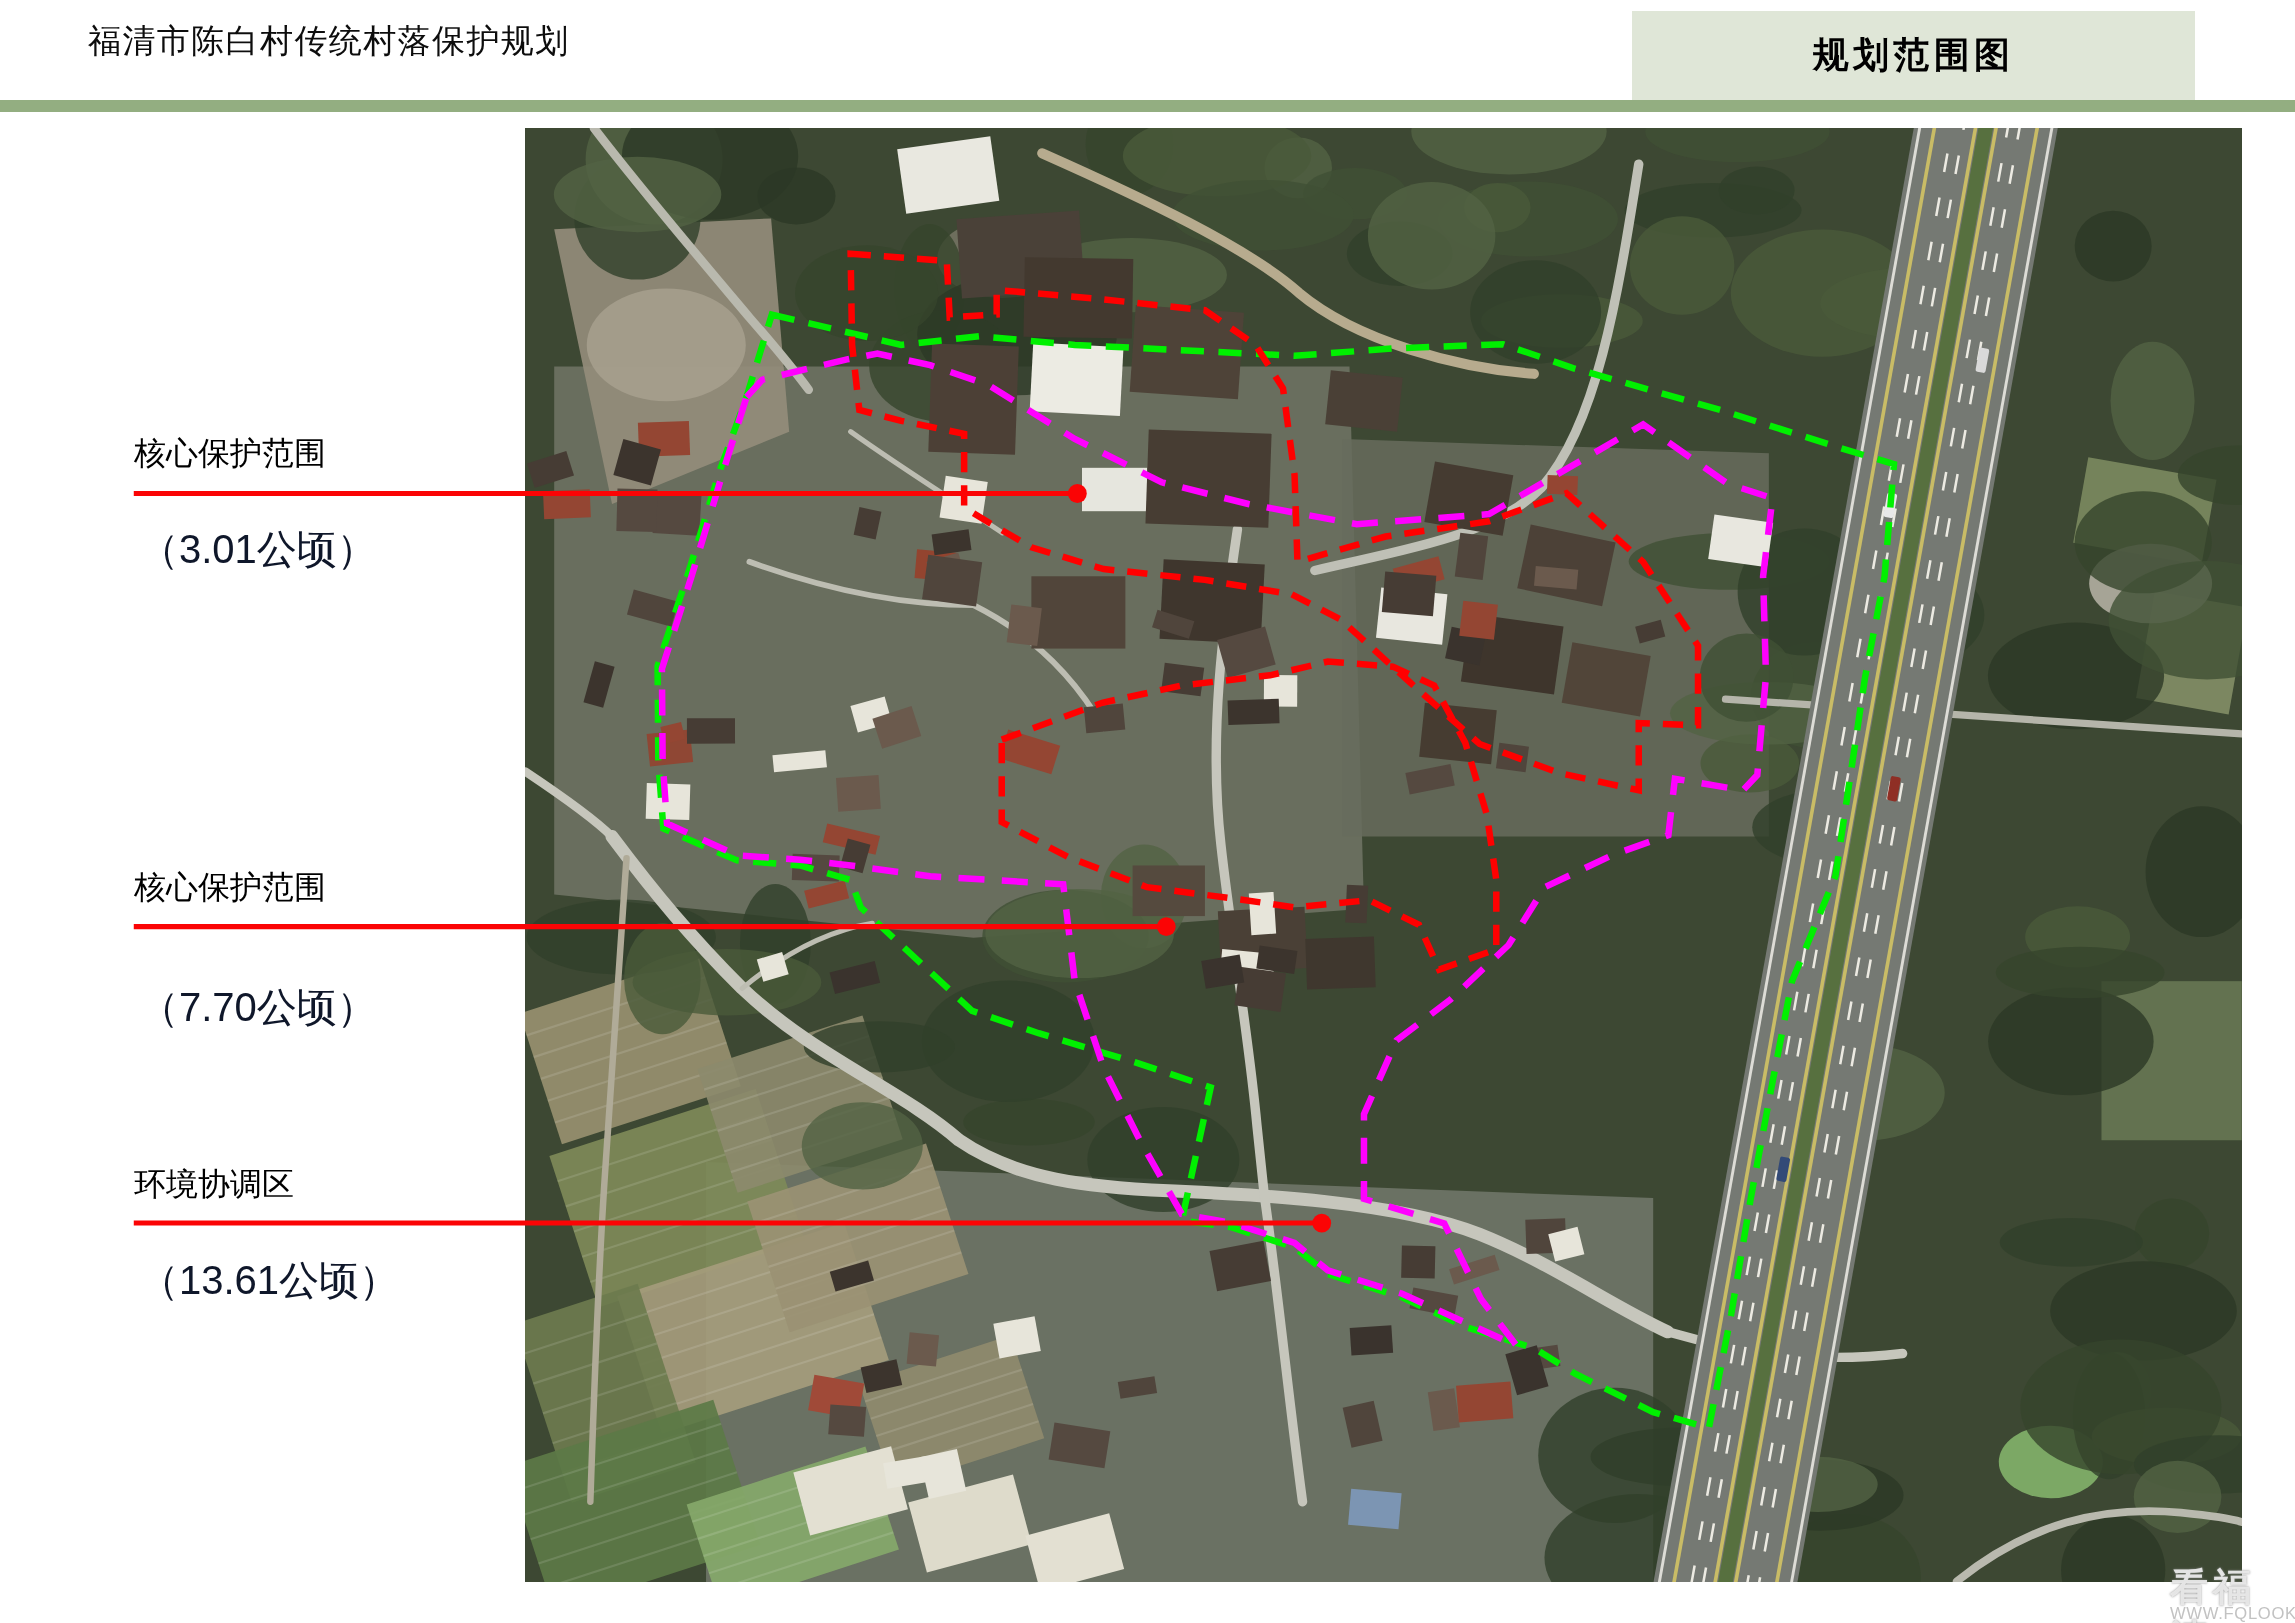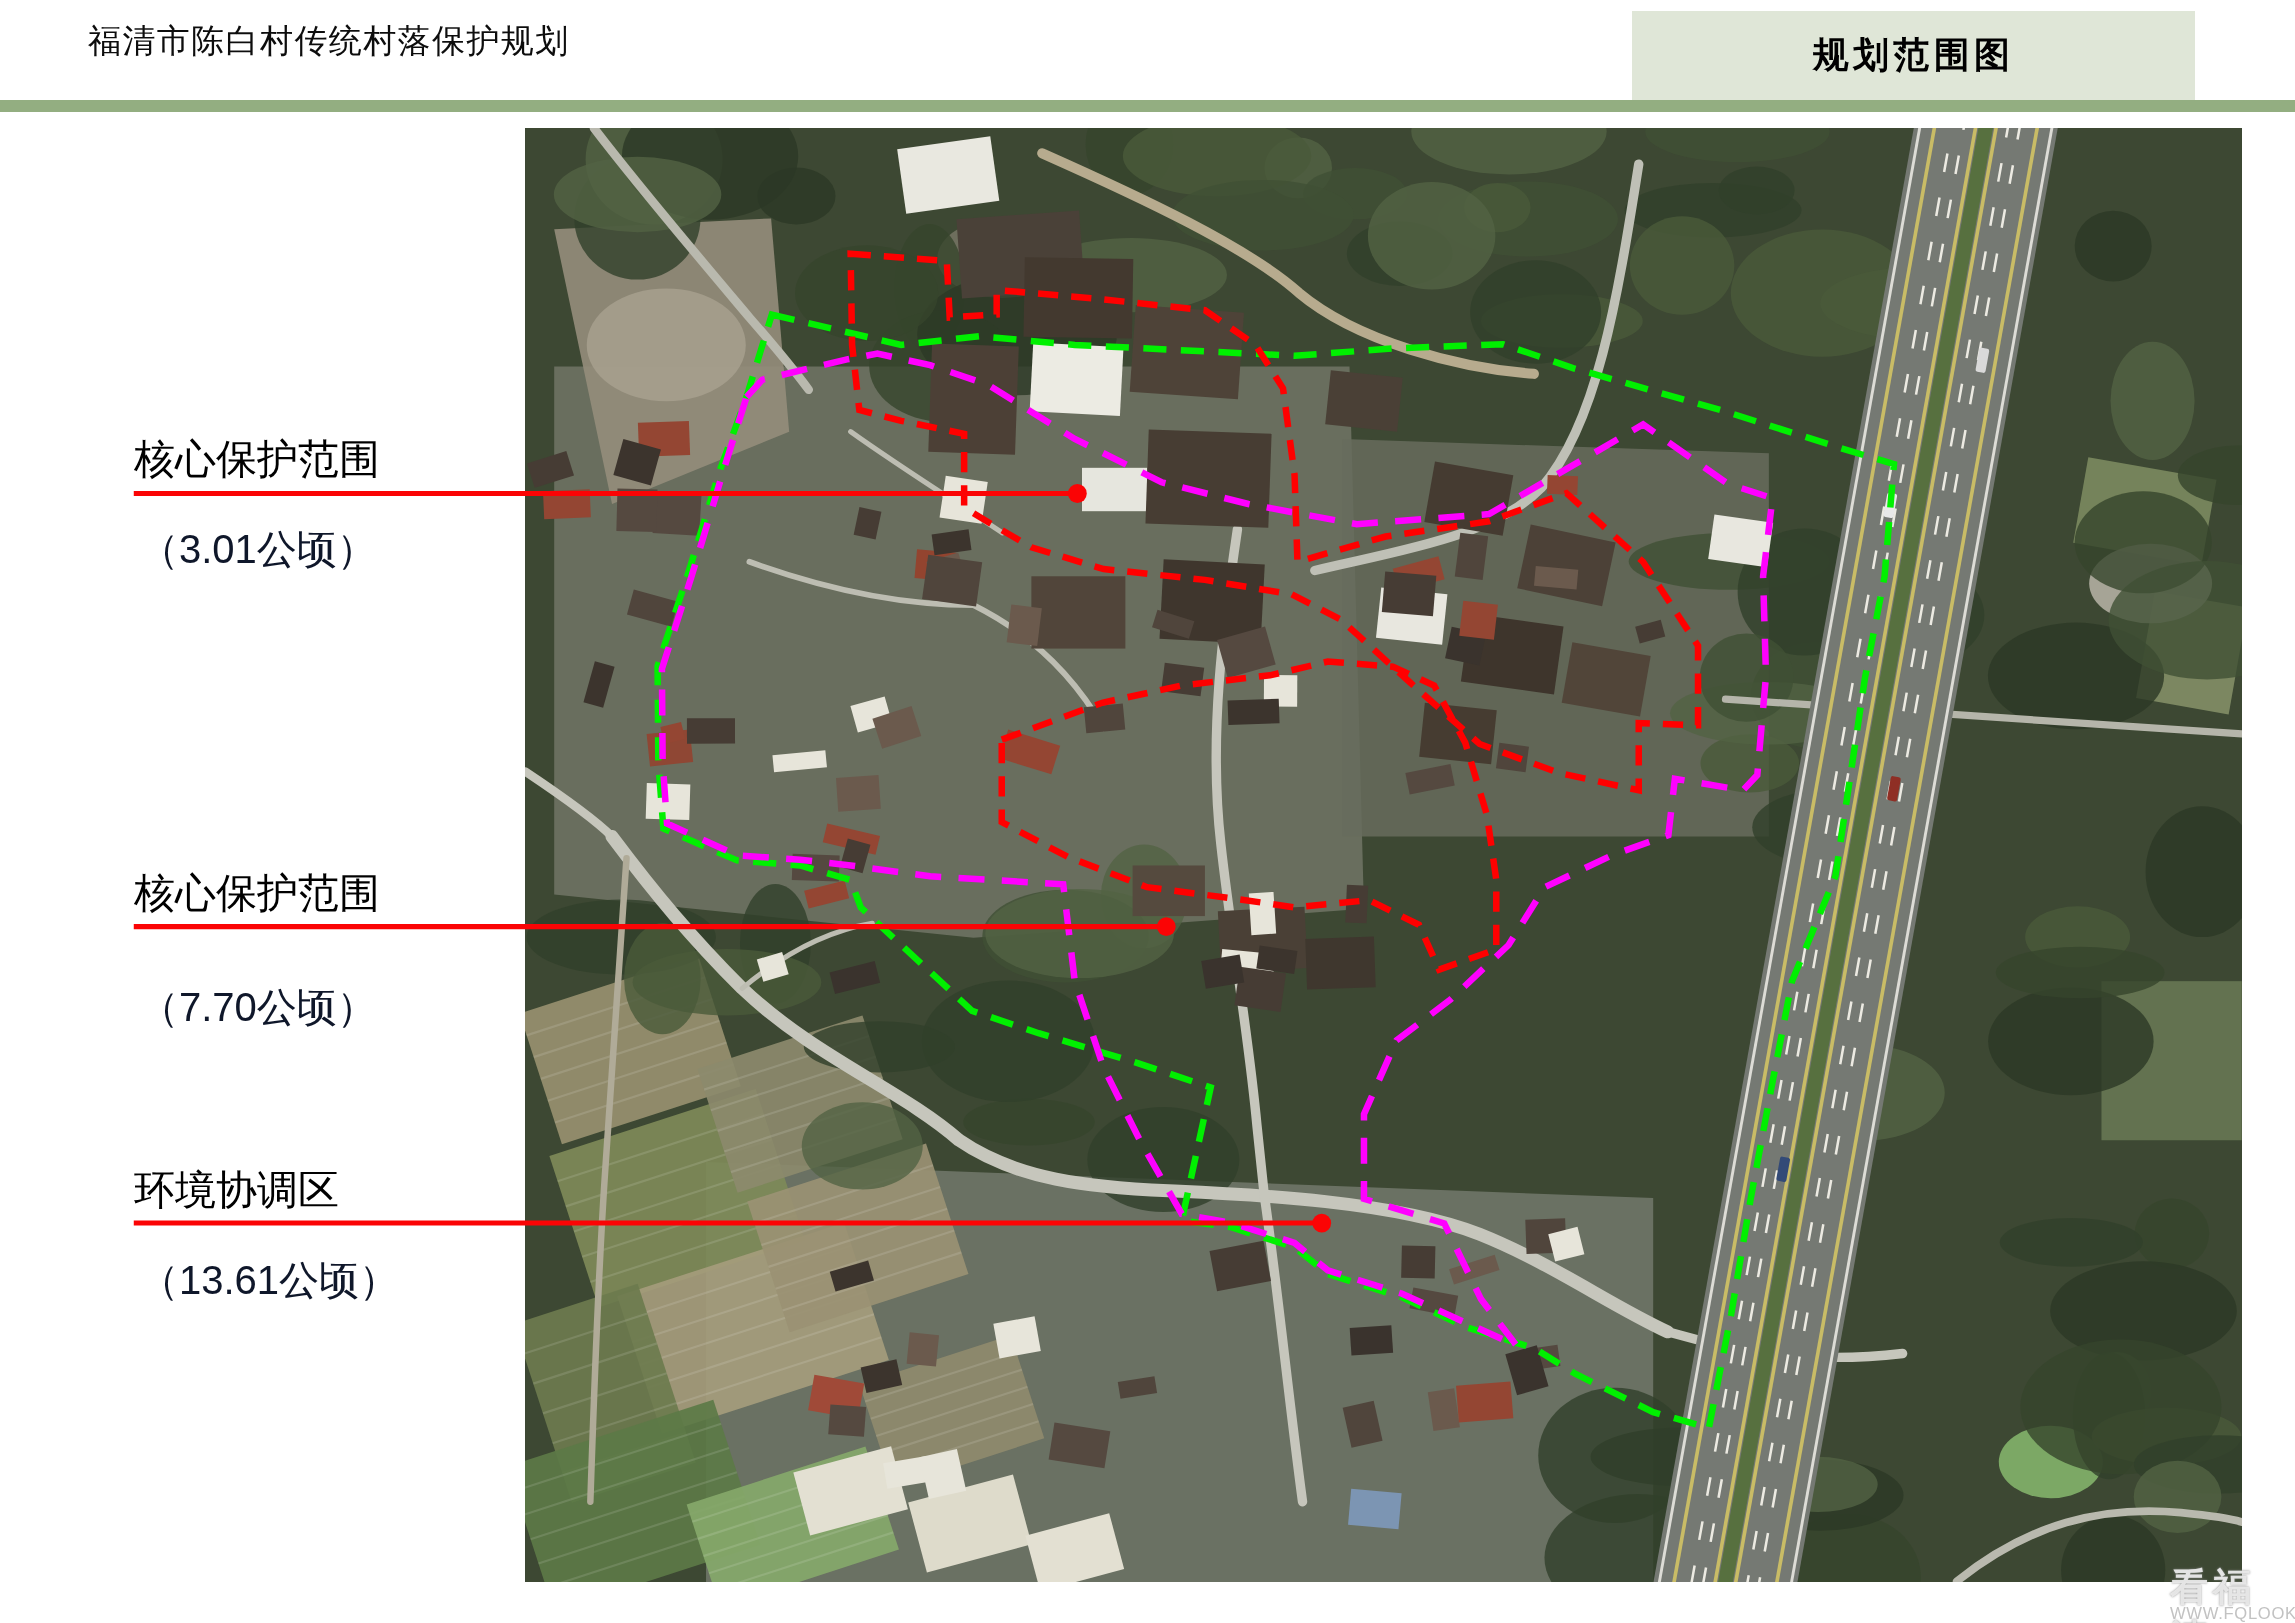--- a/index.html
+++ b/index.html
@@ -19,21 +19,21 @@
   }
   .title-box span{font-size:36px;font-weight:bold;color:#000;letter-spacing:4.3px;}
   .header-bar{position:absolute;left:0;top:100px;width:2295px;height:12.3px;}
   
   .map-wrap{
     position:absolute;left:525px;top:128px;width:1717px;height:1454px;
     background:#3e4a34;overflow:hidden;
   }
   .map-wrap svg{display:block;}
   
-  .legend-name{position:absolute;left:134px;font-size:41px;color:#000;white-space:nowrap;}
+  .legend-name{position:absolute;left:134px;font-size:32px;color:#000;white-space:nowrap;}
   .legend-area{position:absolute;left:139px;font-size:40px;color:#0f172a;white-space:nowrap;}
   .ln1{top:432px;} .la1{top:522px;}
   .ln2{top:866px;} .la2{top:980px;}
   .ln3{top:1163px;} .la3{top:1253px;}
   
   #leader-svg{position:absolute;left:0;top:0;width:2295px;height:1624px;pointer-events:none;z-index:6;}
   
   .watermark1{
     position:absolute;left:2170px;top:1562px;font-size:38px;font-weight:bold;
     color:rgba(235,235,235,.92);text-shadow:0 0 2.2px #8f8f8f;letter-spacing:5px;z-index:7;

